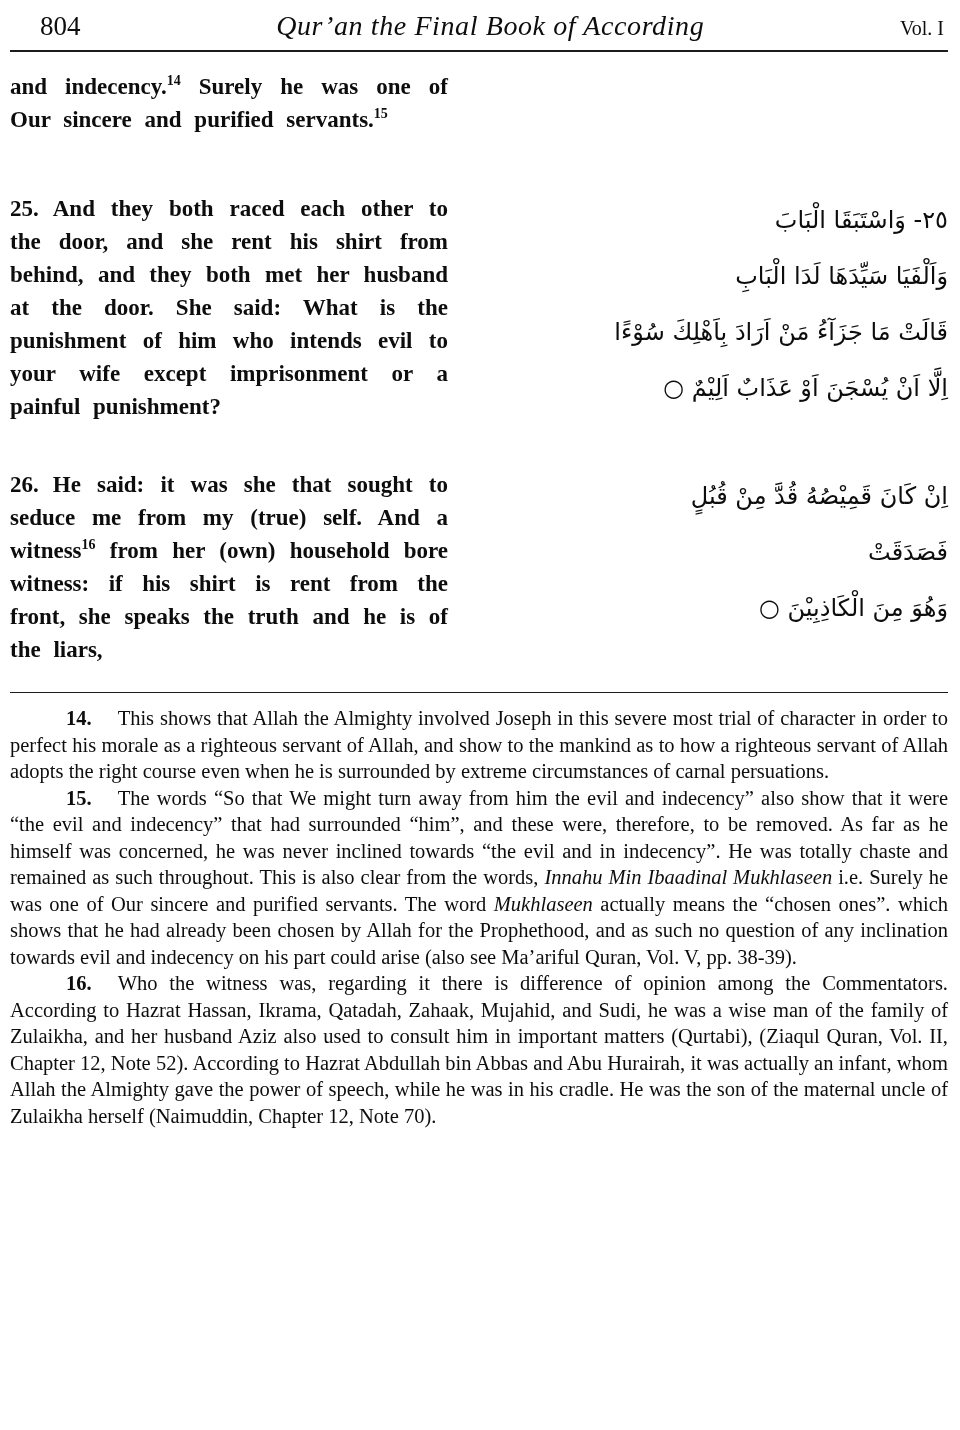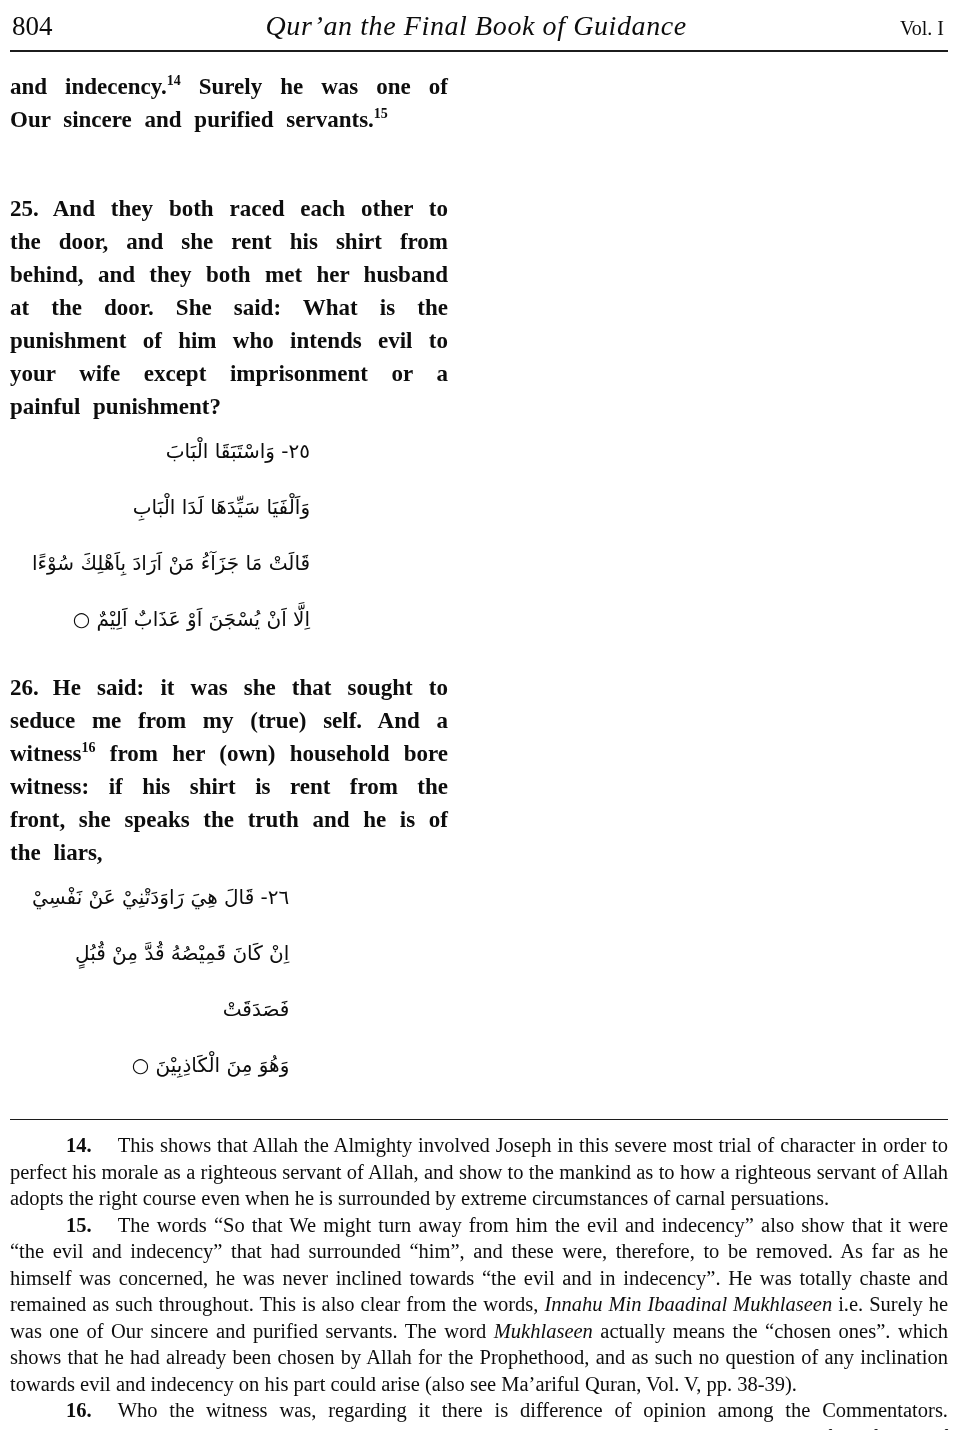--- a/index.html
+++ b/index.html
@@ -6,63 +6,63 @@
   html, body { margin: 0; padding: 0; background: #ffffff; }
   body {
     width: 960px; height: 1430px;
     font-family: "Liberation Serif", serif;
     color: #0d0d0d;
     overflow: hidden;
   }
   .page { width: 960px; height: 1430px; padding: 6px 12px 0 10px; overflow: hidden; }
 
   
-  .hdr { display: flex; justify-content: space-between; align-items: baseline; padding: 4px 4px 8px 2px; }
+  .hdr { display: flex; justify-content: space-between; align-items: baseline; padding: 4px 4px 8px 2px; margin-left: 28px; }
   .hdr-num  { font-size: 27px; }
   .hdr-title{ font-size: 28px; font-style: italic; letter-spacing: 0.6px; }
   .hdr-vol  { font-size: 20px; }
   .rule     { border-top: 2px solid #1c1c1c; }
   .rule-foot{ border-top: 1.5px solid #1c1c1c; margin-top: 26px; }
 
   
-  .row { display: flex; align-items: flex-start; flex-direction: column; }
+  .row { display: flex; align-items: flex-start; }
   .col-en { width: 438px; }
   .col-ar { flex: 1; padding-left: 22px; }
   .eng {
     margin: 0; font-size: 23px; font-weight: bold;
     line-height: 33px; text-align: justify; word-spacing: 7px;
   }
   .vnum  { padding-right: 14px; }
   .fnref { font-size: 14px; font-weight: bold; line-height: 0; }
   .ar-line {
     font-family: "DejaVu Sans", sans-serif;
-    font-size: 20px; line-height: 56px;
+    font-size: 24px; line-height: 56px;
     text-align: right; white-space: nowrap;
   }
   .row-a { margin-top: 18px; }
   .row-a .ar-line { font-size: 30px; padding-top: 20px; }
   .row-b { margin-top: 56px; }
-  .row-c { margin-top: 24px; }
+  .row-c { margin-top: 45px; }
 
   
   .footnotes { padding-top: 12px; }
   .fn {
     margin: 0; font-size: 20.5px; line-height: 26.5px;
     text-align: justify; text-indent: 56px;
   }
   .fn-num { font-weight: bold; padding-right: 26px; }
 </style>
 </head>
 <body>
 
 <div class="page">
 
   <header class="hdr">
     <span class="hdr-num">804</span>
-    <span class="hdr-title">Qur’an the Final Book of Guidance</span>
+    <span class="hdr-title">Qur’an the Final Book of According</span>
     <span class="hdr-vol">Vol. I</span>
   </header>
   <div class="rule"></div>
 
   <main>
 
     <section class="row row-a">
       <div class="col-en">
         <p class="eng"><span>and indecency.</span><sup class="fnref">14</sup><span> Surely he was one of Our sincere and purified servants.</span><sup class="fnref">15</sup></p>
       </div>
@@ -78,21 +78,20 @@
         <div class="ar-line">قَالَتْ مَا جَزَآءُ مَنْ اَرَادَ بِاَهْلِكَ سُوْءًا</div>
         <div class="ar-line">اِلَّا اَنْ يُسْجَنَ اَوْ عَذَابٌ اَلِيْمٌ ○</div>
       </div>
     </section>
 
     <section class="row row-c">
       <div class="col-en">
         <p class="eng"><span class="vnum">26.</span><span>He said: it was she that sought to seduce me from my (true) self. And a witness</span><sup class="fnref">16</sup><span> from her (own) household bore witness: if his shirt is rent from the front, she speaks the truth and he is of the liars,</span></p>
       </div>
       <div class="col-ar" dir="rtl">
-        <div class="ar-line">٢٦- قَالَ هِيَ رَاوَدَتْنِيْ عَنْ نَفْسِيْ</div>
         <div class="ar-line">اِنْ كَانَ قَمِيْصُهُ قُدَّ مِنْ قُبُلٍ</div>
         <div class="ar-line">فَصَدَقَتْ</div>
         <div class="ar-line">وَهُوَ مِنَ الْكَاذِبِيْنَ ○</div>
       </div>
     </section>
 
   </main>
 
   <div class="rule rule-foot"></div>
 

